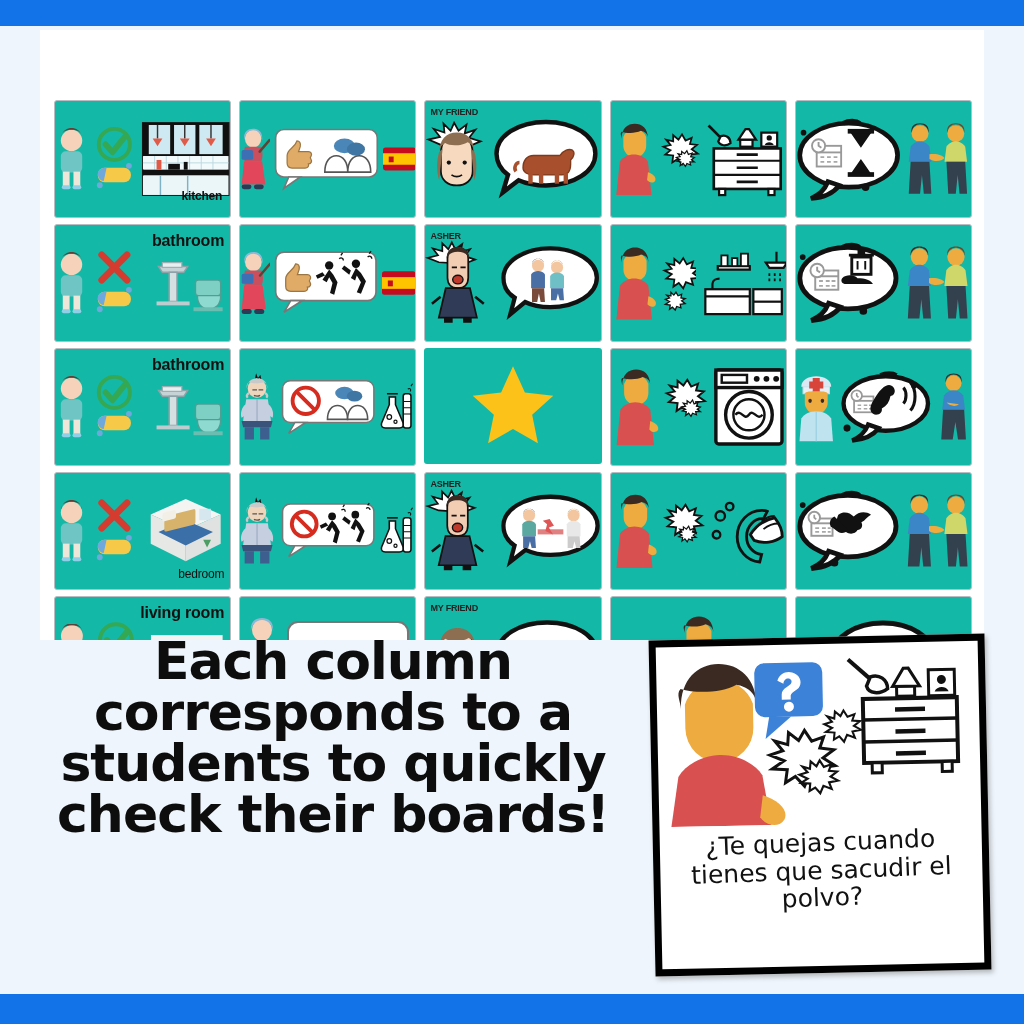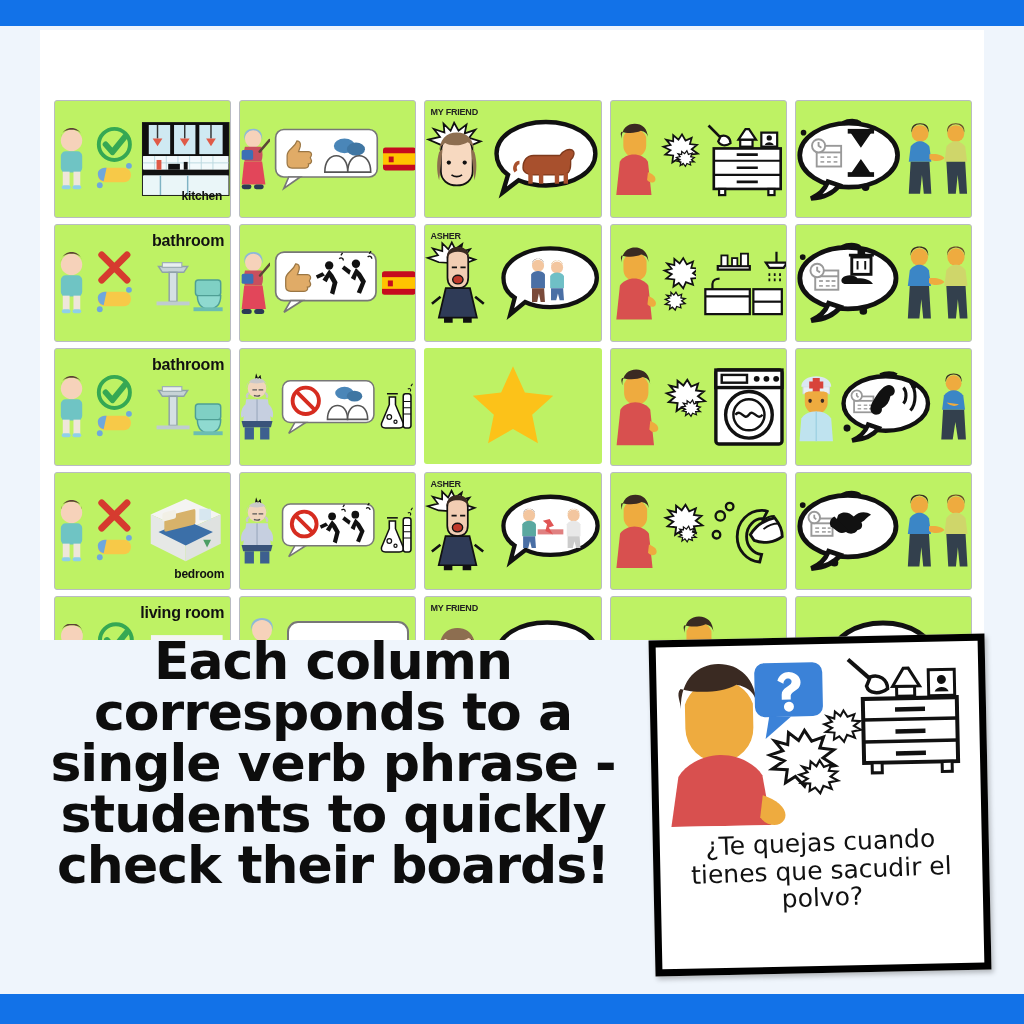--- a/index.html
+++ b/index.html
@@ -38,33 +38,33 @@
     font-family:"Liberation Sans", sans-serif;white-space:nowrap;
   }
 
   
   .grid{
     position:absolute;left:14px;top:70px;width:918px;
     display:grid;grid-template-columns:repeat(5,1fr);
     gap:6px 8px;
   }
   .cell{
-    height:116px;background:#bef264;border:1px solid #b9bcc2;border-radius:3px;
+    height:116px;background:#14b8a6;border:1px solid #b9bcc2;border-radius:3px;
     position:relative;overflow:hidden;
   }
   .cell.free{border:none;display:flex;align-items:center;justify-content:center;}
   .cellwrap{position:relative;width:100%;height:100%;
     display:flex;align-items:center;justify-content:center;gap:4px;}
   .tiny-label{
     position:absolute;font-size:9px;font-weight:bold;color:#222;
     font-family:"Liberation Sans", sans-serif;letter-spacing:-0.2px;
   }
   .lbl-tl{left:5px;top:6px;}
   .lbl-room{right:6px;top:7px;font-size:16px;font-weight:bold;color:#111;}
-  .lbl-room-b{right:6px;bottom:8px;font-size:12px;font-weight:bold;color:#111;margin-top:13px;}
+  .lbl-room-b{right:6px;bottom:8px;font-size:12px;font-weight:normal;color:#111;margin-top:13px;}
   .lbl-kitchen{right:8px;bottom:14px;font-size:12px;font-weight:bold;color:#111;}
 
   svg{display:block;}
   .star{color:#fcc219;}
 
   
   .caption{
     position:absolute;left:48px;top:636px;width:570px;
     text-align:center;font-weight:bold;color:#0d0d0d;
     font-size:52px;line-height:0.98;letter-spacing:-1px;
@@ -818,21 +818,20 @@
           </svg>
       </div>
     </div>
 
   </div>
 </div>
 
 <div class="caption">
   <div>Each column</div>
   <div>corresponds to a</div>
-  <div>single verb phrase -</div>
   <div>students to quickly</div>
   <div>check their boards!</div>
 </div>
 
 <div class="card">
   <div class="card-art">
     <svg width="308" height="180" viewBox="0 0 308 180">
       <g>
         <path d="M28 58a36 36 0 0168 0v24a34 34 0 01-68 0z" fill="#eeab3f"></path>
         <path d="M24 62c0-30 18-44 38-44s38 14 38 44c0-15-10-21-20-23-15 8-41 8-56 3-5 5 0 13 0 20z" fill="#3a2a22"></path>

